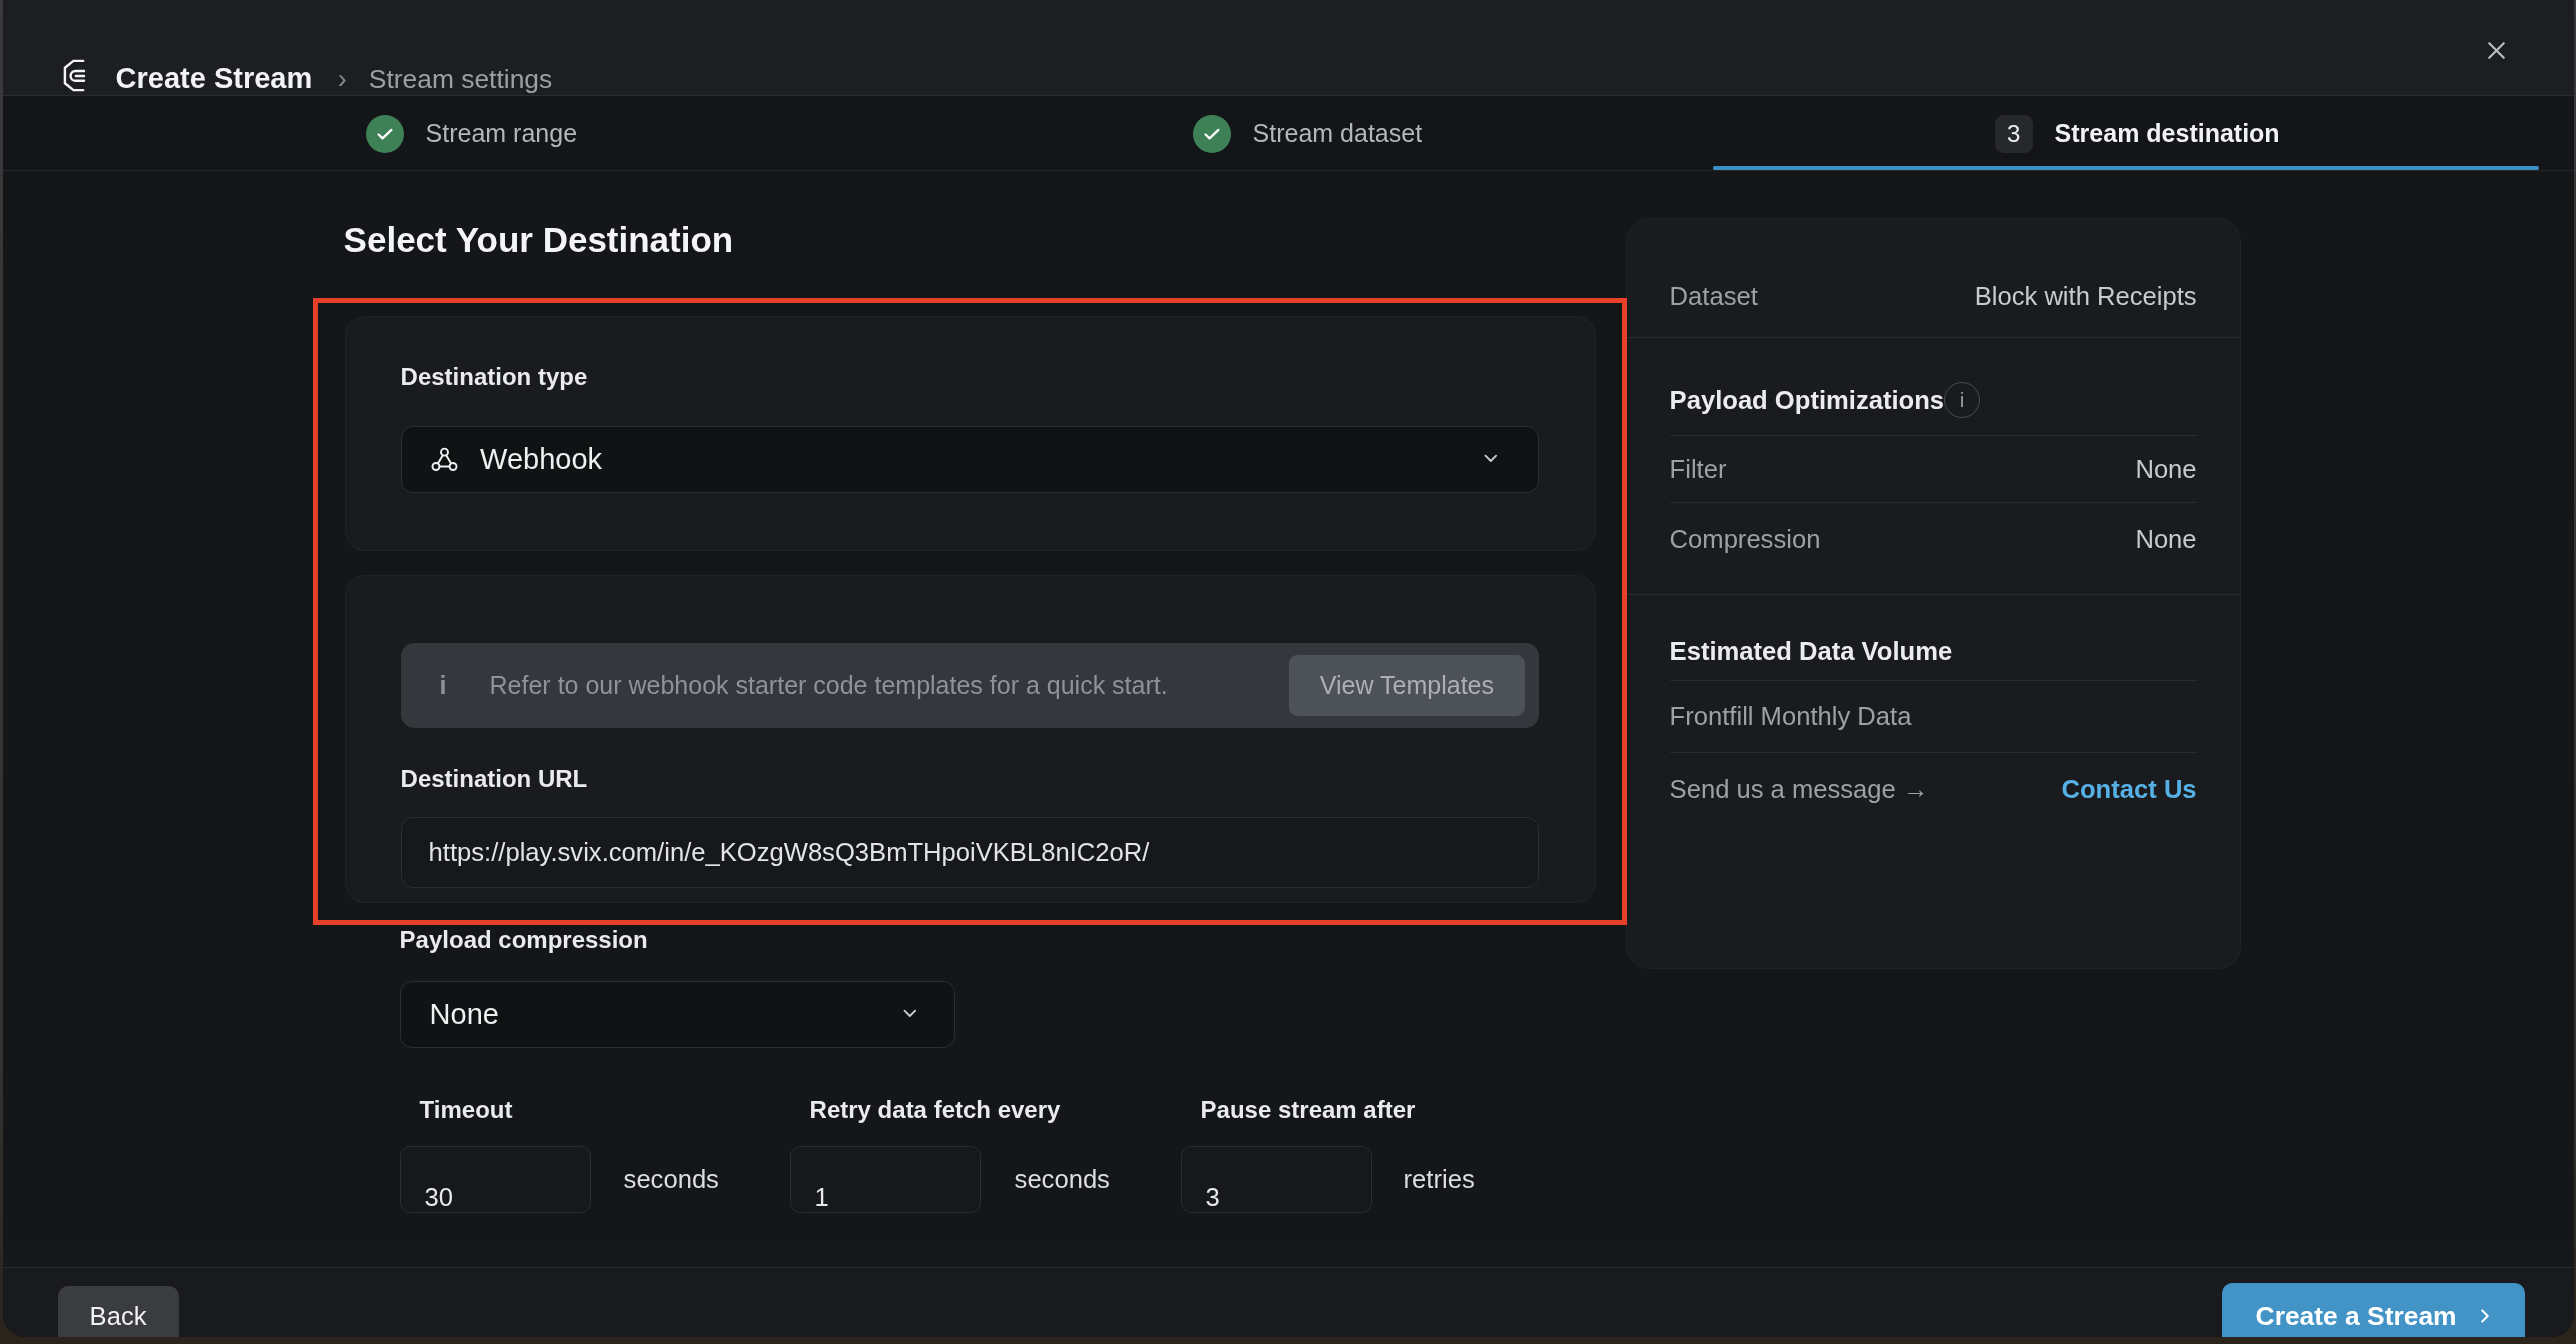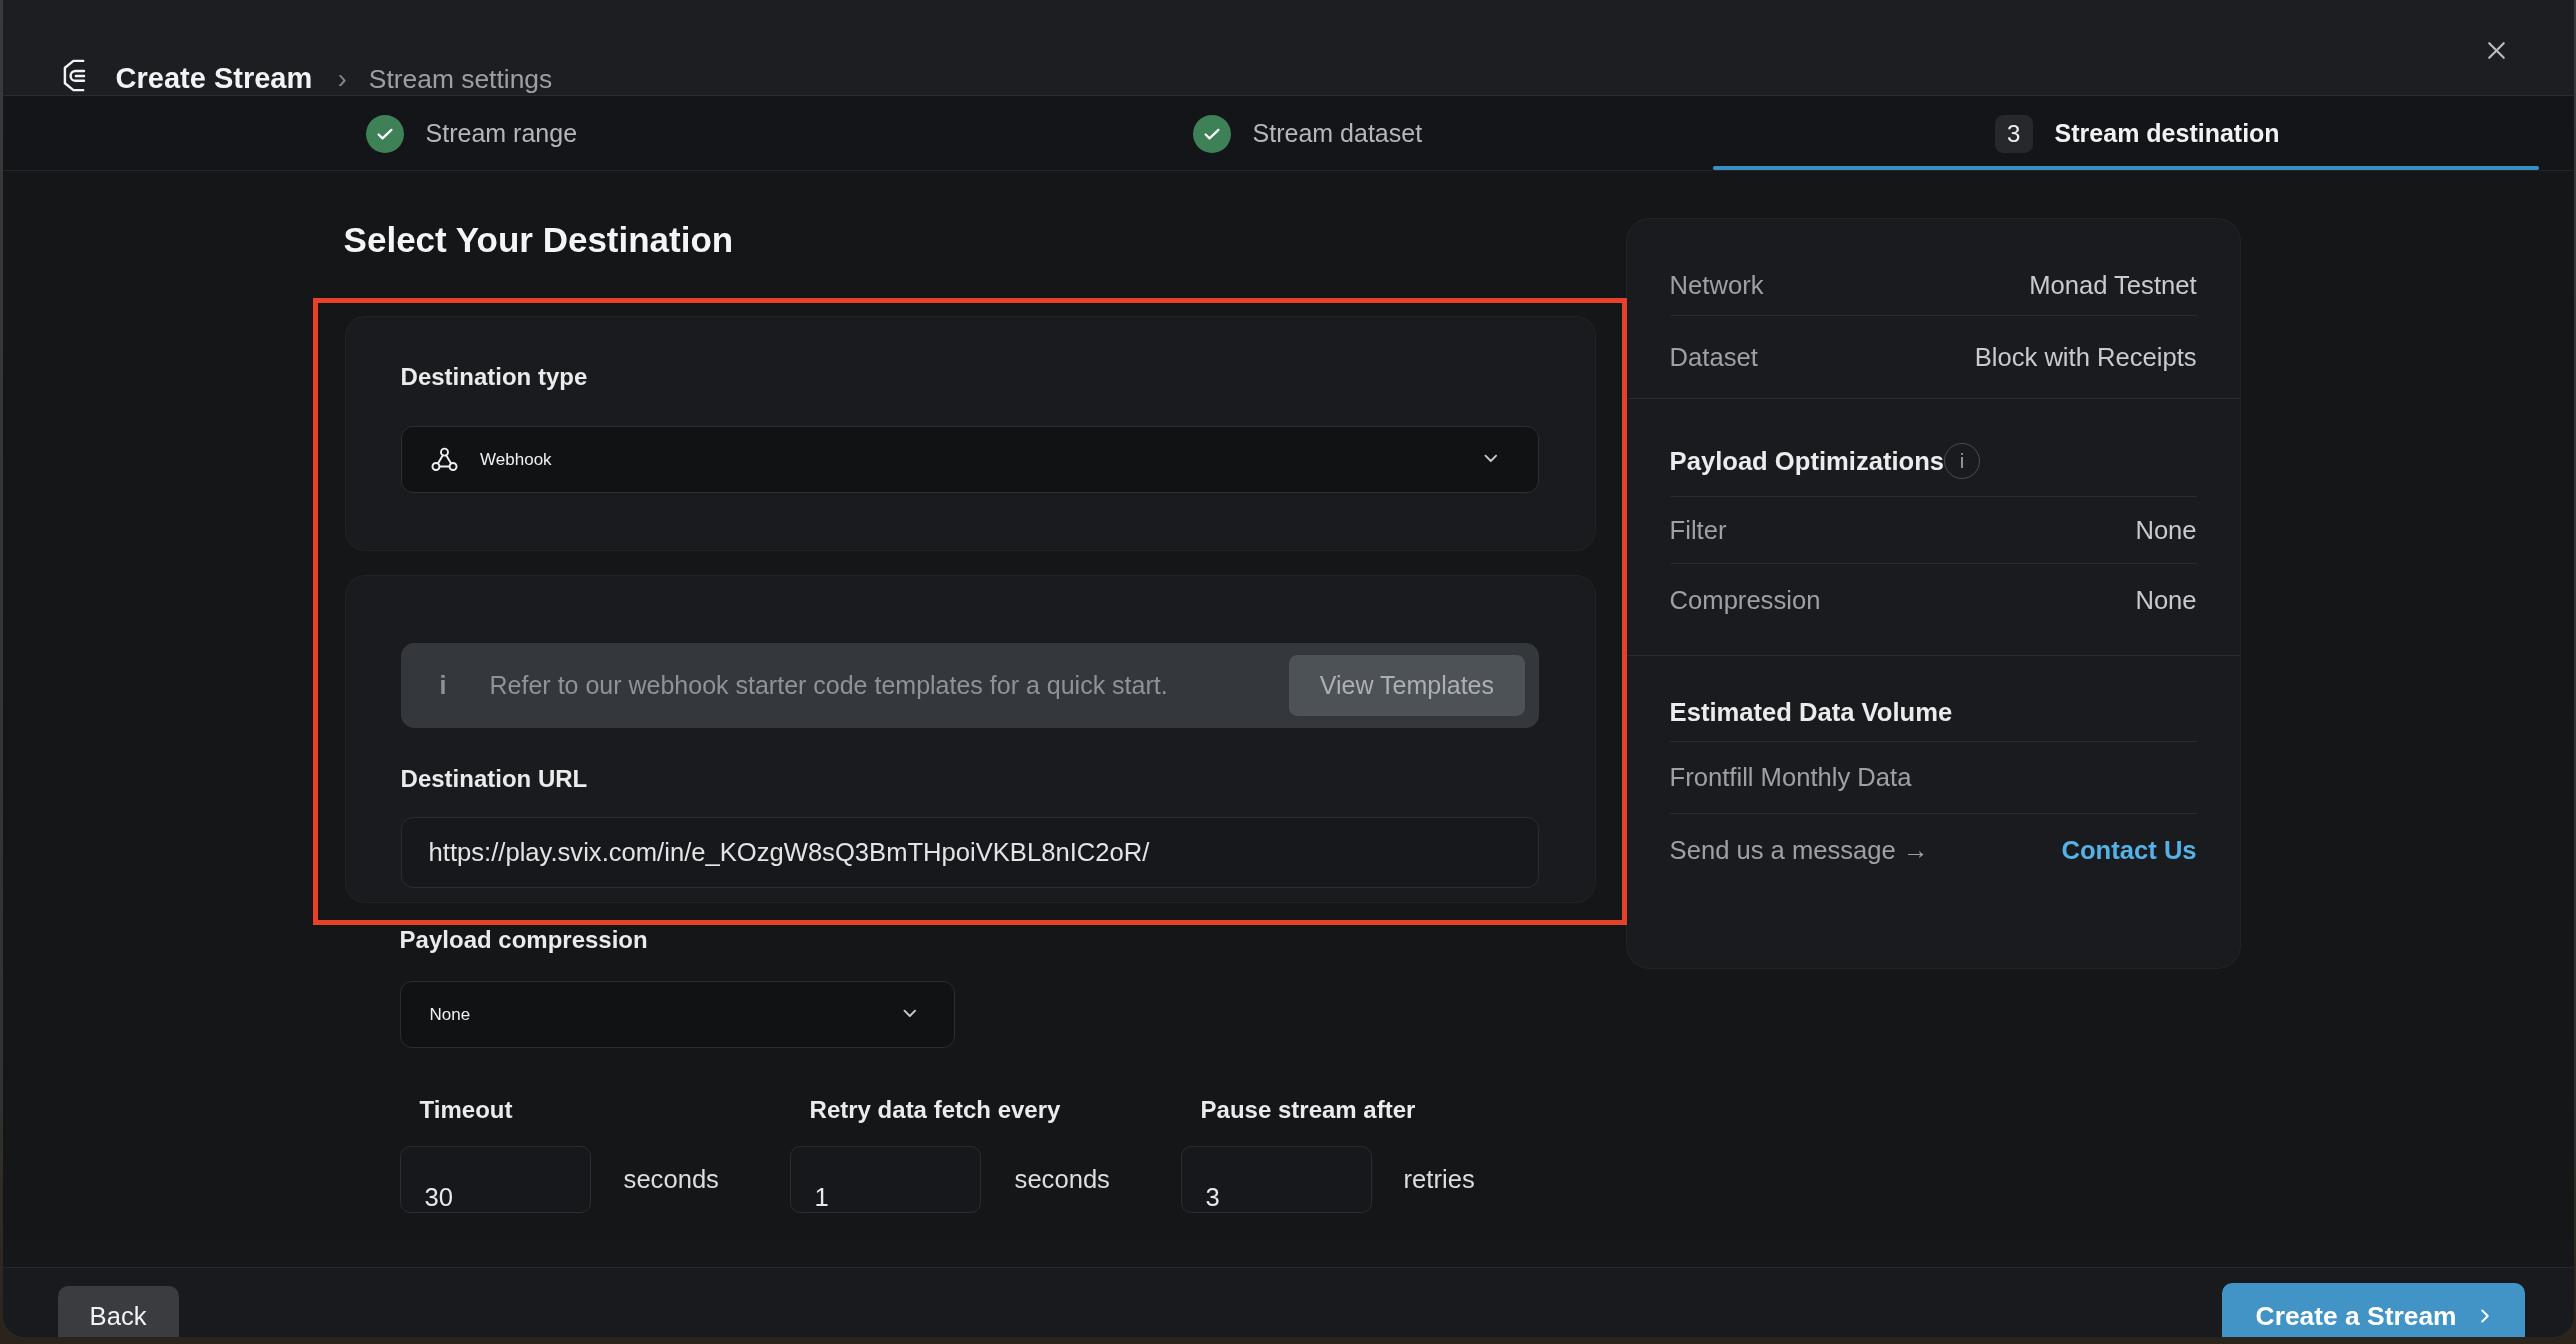--- a/index.html
+++ b/index.html
@@ -69,21 +69,21 @@
     background:#1a1b1e; border:0.9px solid rgba(255,255,255,0.035); border-radius:20.5px;
   }
   .card-1 { top:316px; height:235px; }
   .card-2 { top:575px; height:328px; }
 
   .fld-label { font-size:24px; font-weight:600; color:#eaebed; }
   .field {
     background:#111214; border:0.9px solid #2c2e32; border-radius:12px;
     display:flex; align-items:center; cursor:pointer;
   }
-  .field-text { font-size:17px; color:#eef0f1; }
+  .field-text { font-size:29px; color:#eef0f1; }
   .chev-down { margin-left:auto; }
 
   .dest-label { position:absolute; left:55px; top:46px; }
   .dest-field { position:absolute; left:55px; right:56px; top:109px; height:67px; padding:0 34px 0 27px; }
   .webhook-ic { margin-right:20.5px; display:flex; }
 
   .banner {
     position:absolute; left:55px; right:56px; top:67px; height:85px;
     background:#34373c; border-radius:13.6px; display:flex; align-items:center; padding-left:39px;
   }
@@ -274,24 +274,20 @@
 
   <div class="fld-label tri-label" style="left:1178px;">Pause stream after</div>
   <div class="num-box" style="left:1178px;">
     <input class="num-input" type="text" value="3" style="">
   </div>
   <span class="unit" style="left:1401px;">retries</span>
 
   <div class="annotation"></div>
 
   <div class="summary">
-    <div class="srow r-network">
-      <span class="sl">Network</span>
-      <span class="sv">Monad Testnet</span>
-    </div>
     <div class="srow r-dataset">
       <span class="sl">Dataset</span>
       <span class="sv">Block with Receipts</span>
     </div>
     <div class="full-div"></div>
 
     <div class="po-head">
       <span class="sec-title">Payload Optimizations</span>
       <span class="info-circle">i</span>
     </div>

